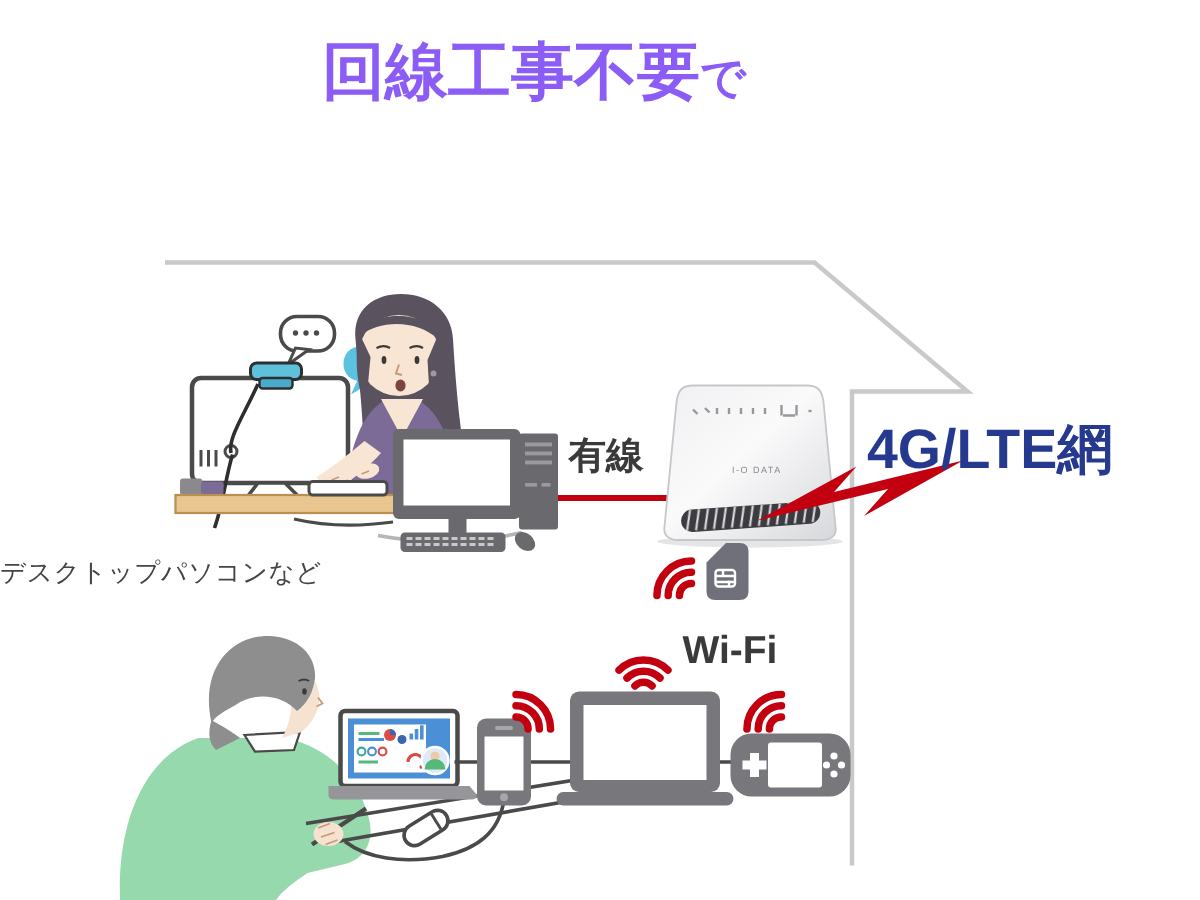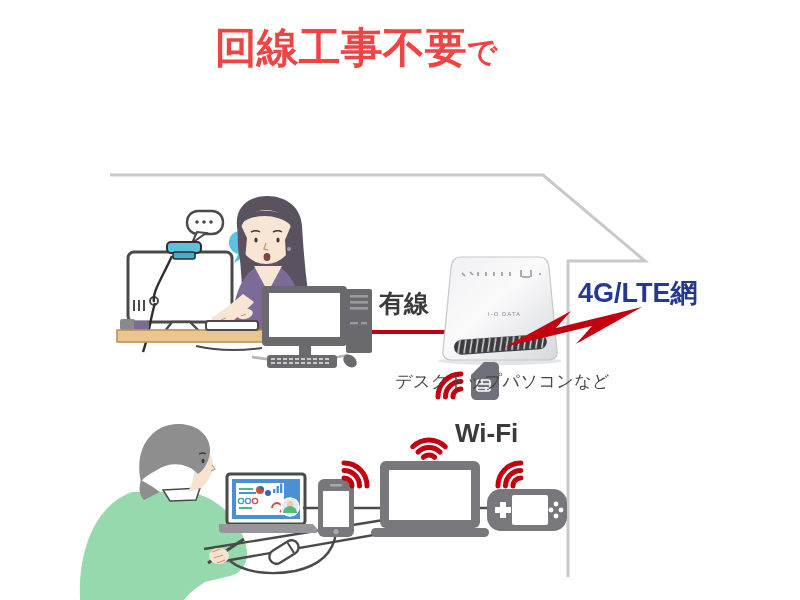--- a/index.html
+++ b/index.html
@@ -1,27 +1,27 @@
 <!DOCTYPE html>
 <html><head>
 <meta charset="utf-8">
 <style>
   html,body{margin:0;padding:0;background:#fff;}
   .stage{position:relative;width:800px;height:600px;background:#fff;overflow:hidden;
          font-family:"Liberation Sans","DejaVu Sans",sans-serif;color:#3a3a3a;}
   svg{position:absolute;left:0;top:0;}
   .txt{position:absolute;white-space:nowrap;}
   .title-block{position:absolute;top:24px;left:0;width:712px;text-align:center;
-               font-weight:bold;color:#ef4444;line-height:1.16;}
+               font-weight:bold;color:#8b5cf6;line-height:1.16;}
   .t-big{font-size:42px;}
   .t-small{font-size:30px;}
   .t-latin{font-size:46px;letter-spacing:-1px;}
   .lbl-wired{left:379px;top:287px;font-size:25px;font-weight:bold;color:#3a3a3a;}
-  .lbl-network{left:578px;top:275px;font-size:27px;font-weight:bold;color:#253a8e;}
-  .lbl-desktop{left:0px;top:370px;width:610px;text-align:right;font-size:17px;
+  .lbl-network{left:578px;top:275px;font-size:37px;font-weight:bold;color:#253a8e;}
+  .lbl-desktop{left:0px;top:370px;width:610px;text-align:left;font-size:17px;
                letter-spacing:.5px;color:#454545;}
   .lbl-wifi{left:455px;top:418px;font-size:26px;font-weight:bold;color:#3a3a3a;}
   .lbl-brand{left:488px;top:311px;font-size:6px;letter-spacing:1px;color:#8a8a90;}
 </style>
 </head>
 <body>
 
 <div class="stage">
 
   <svg width="800" height="600" viewBox="0 0 800 600">

